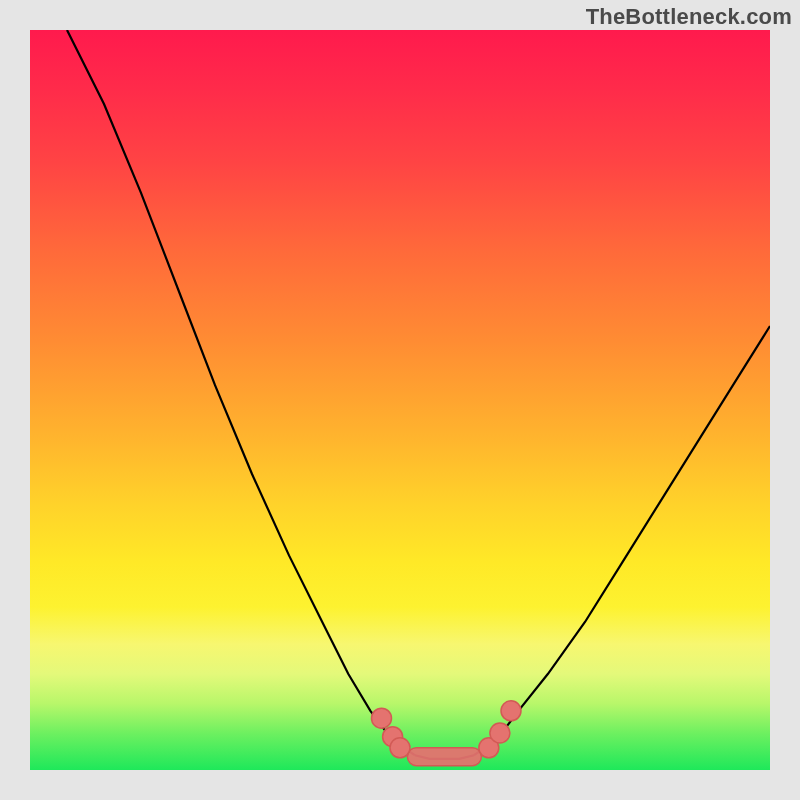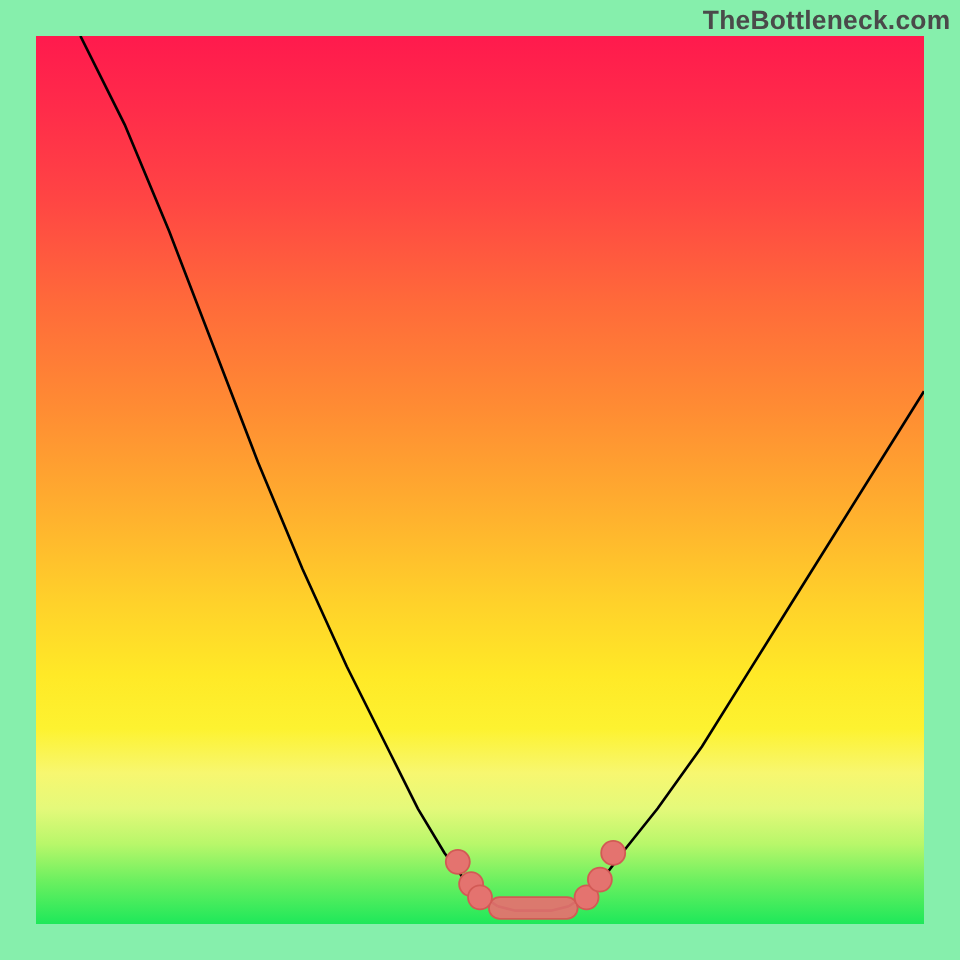--- a/index.html
+++ b/index.html
@@ -10,21 +10,21 @@
     background: #000;
     overflow: hidden;
     font-family: Arial, Helvetica, sans-serif;
   }
   .frame {
     position: absolute;
     top: 0;
     left: 0;
     width: 800px;
     height: 800px;
-    background: #86efac;
+    background: #e5e5e5;
   }
   .plot-area {
     position: absolute;
     top: 30px;
     left: 30px;
     width: 740px;
     height: 740px;
     
     background: linear-gradient(
       to bottom,

